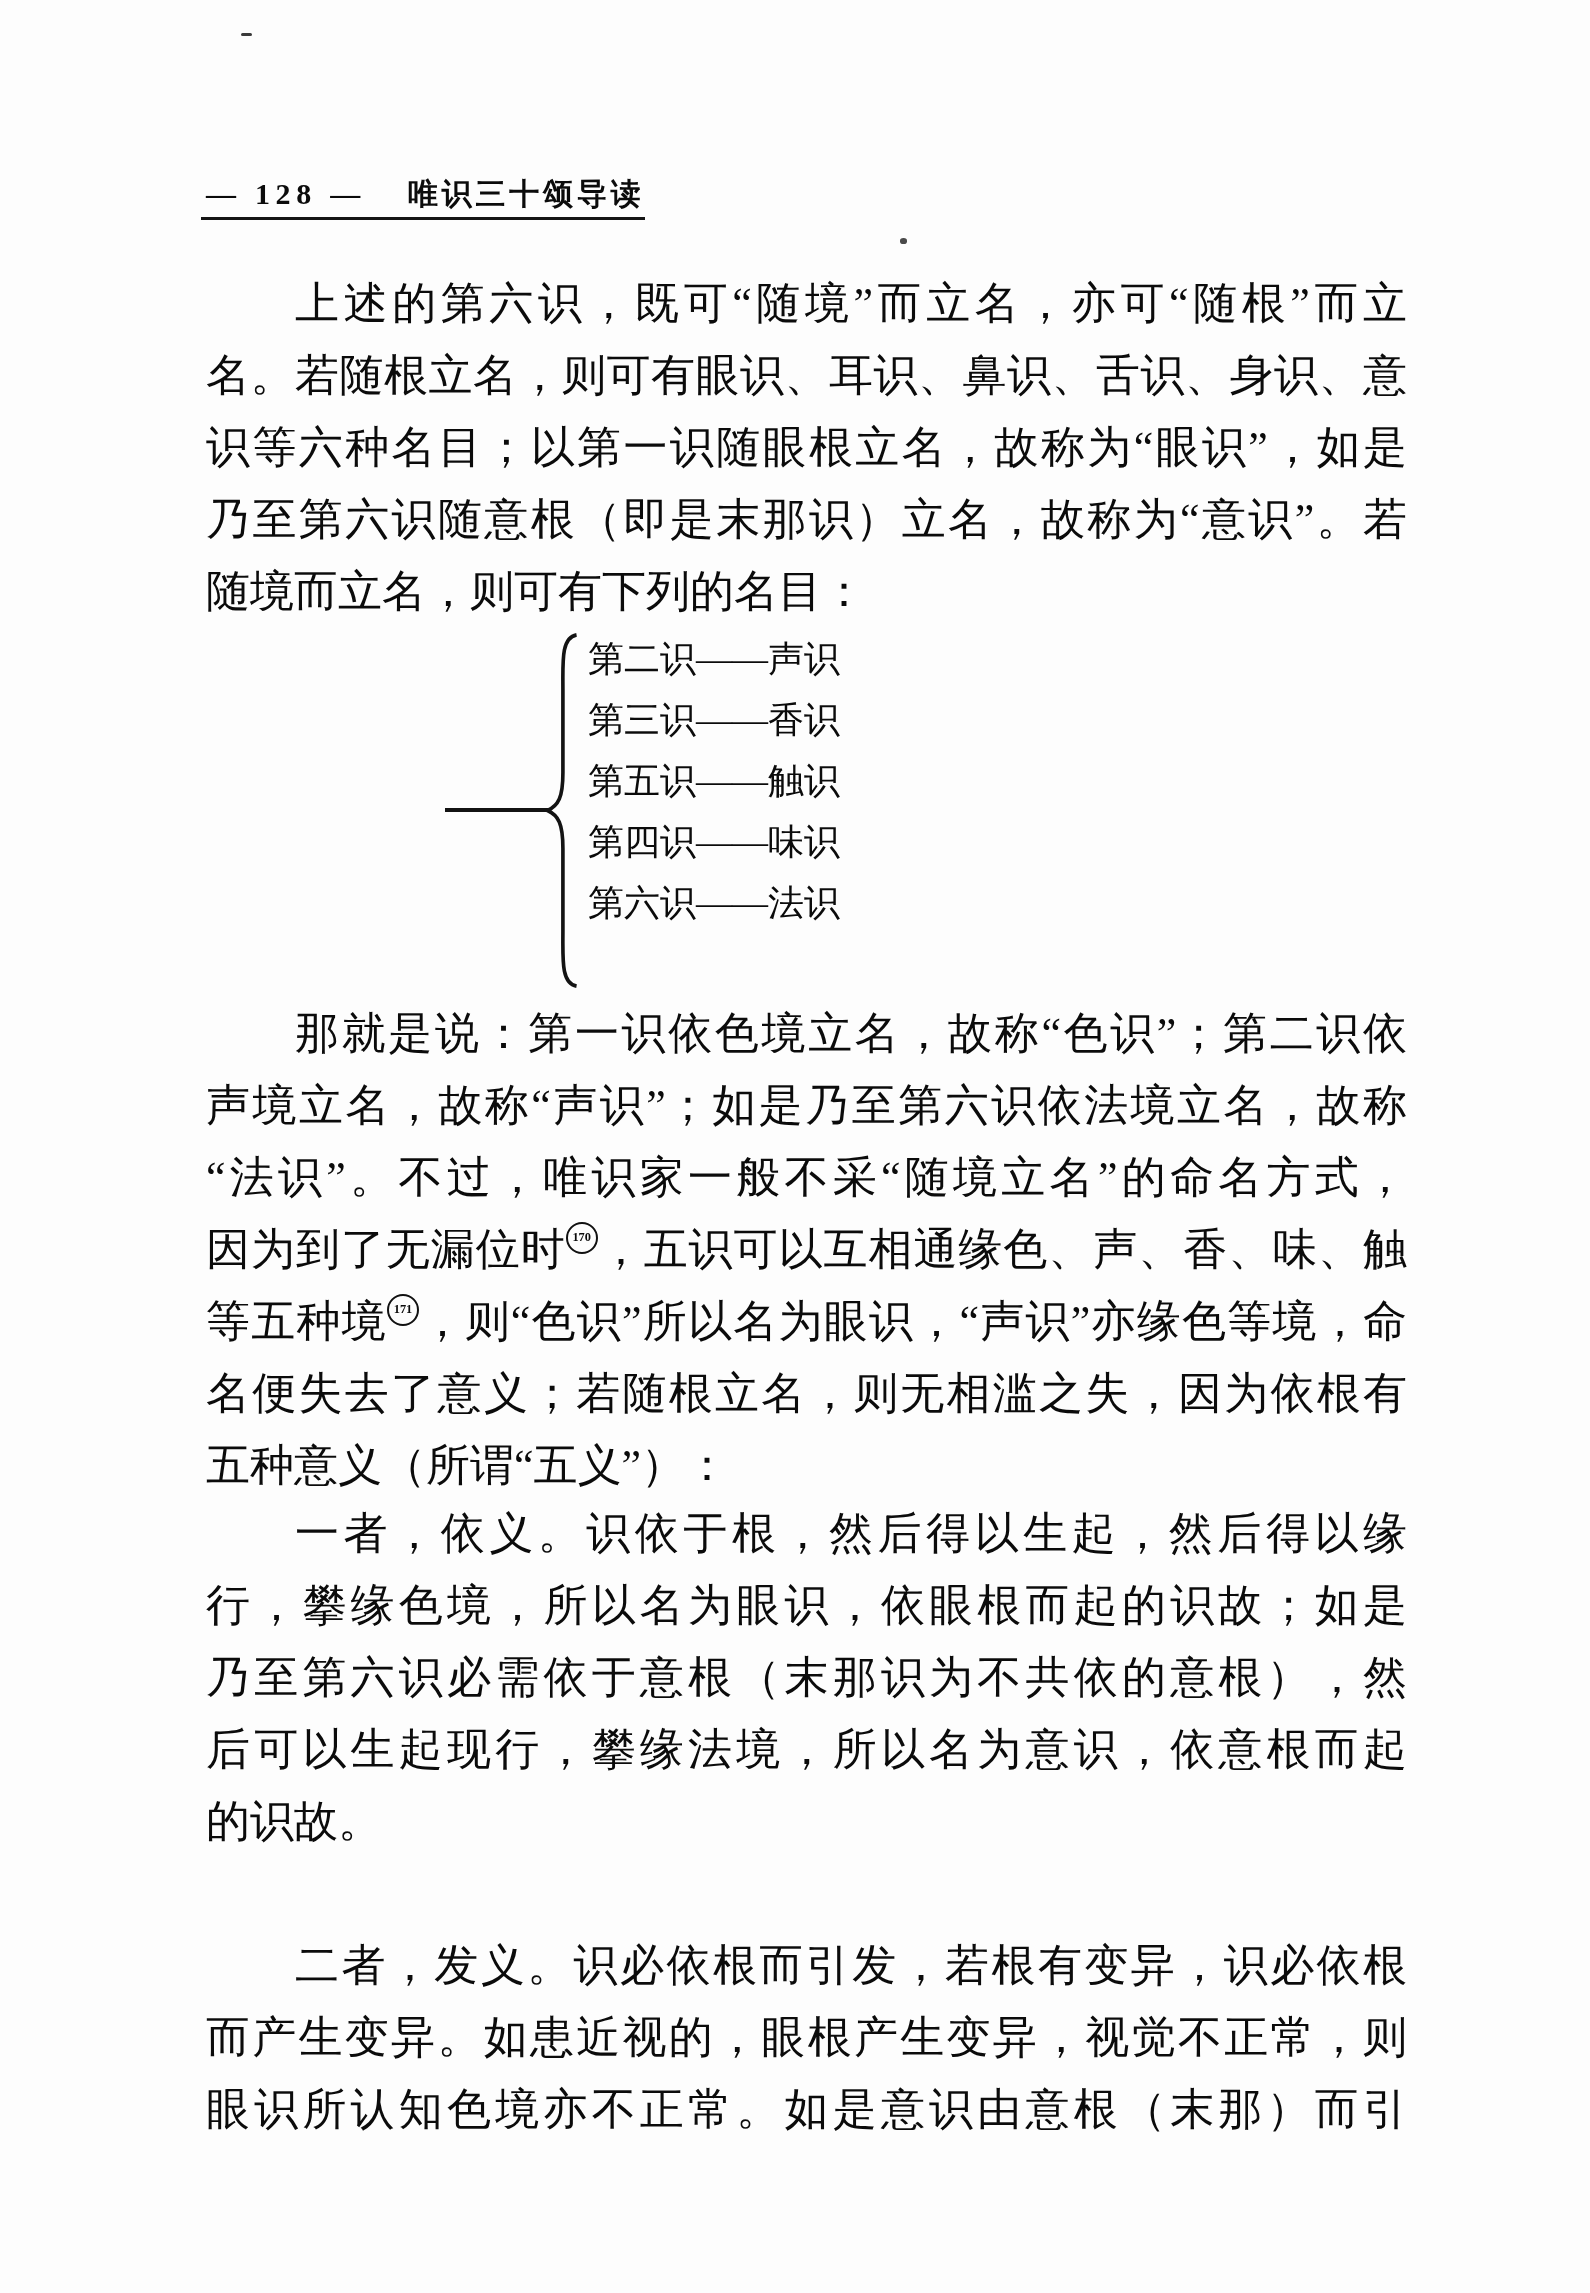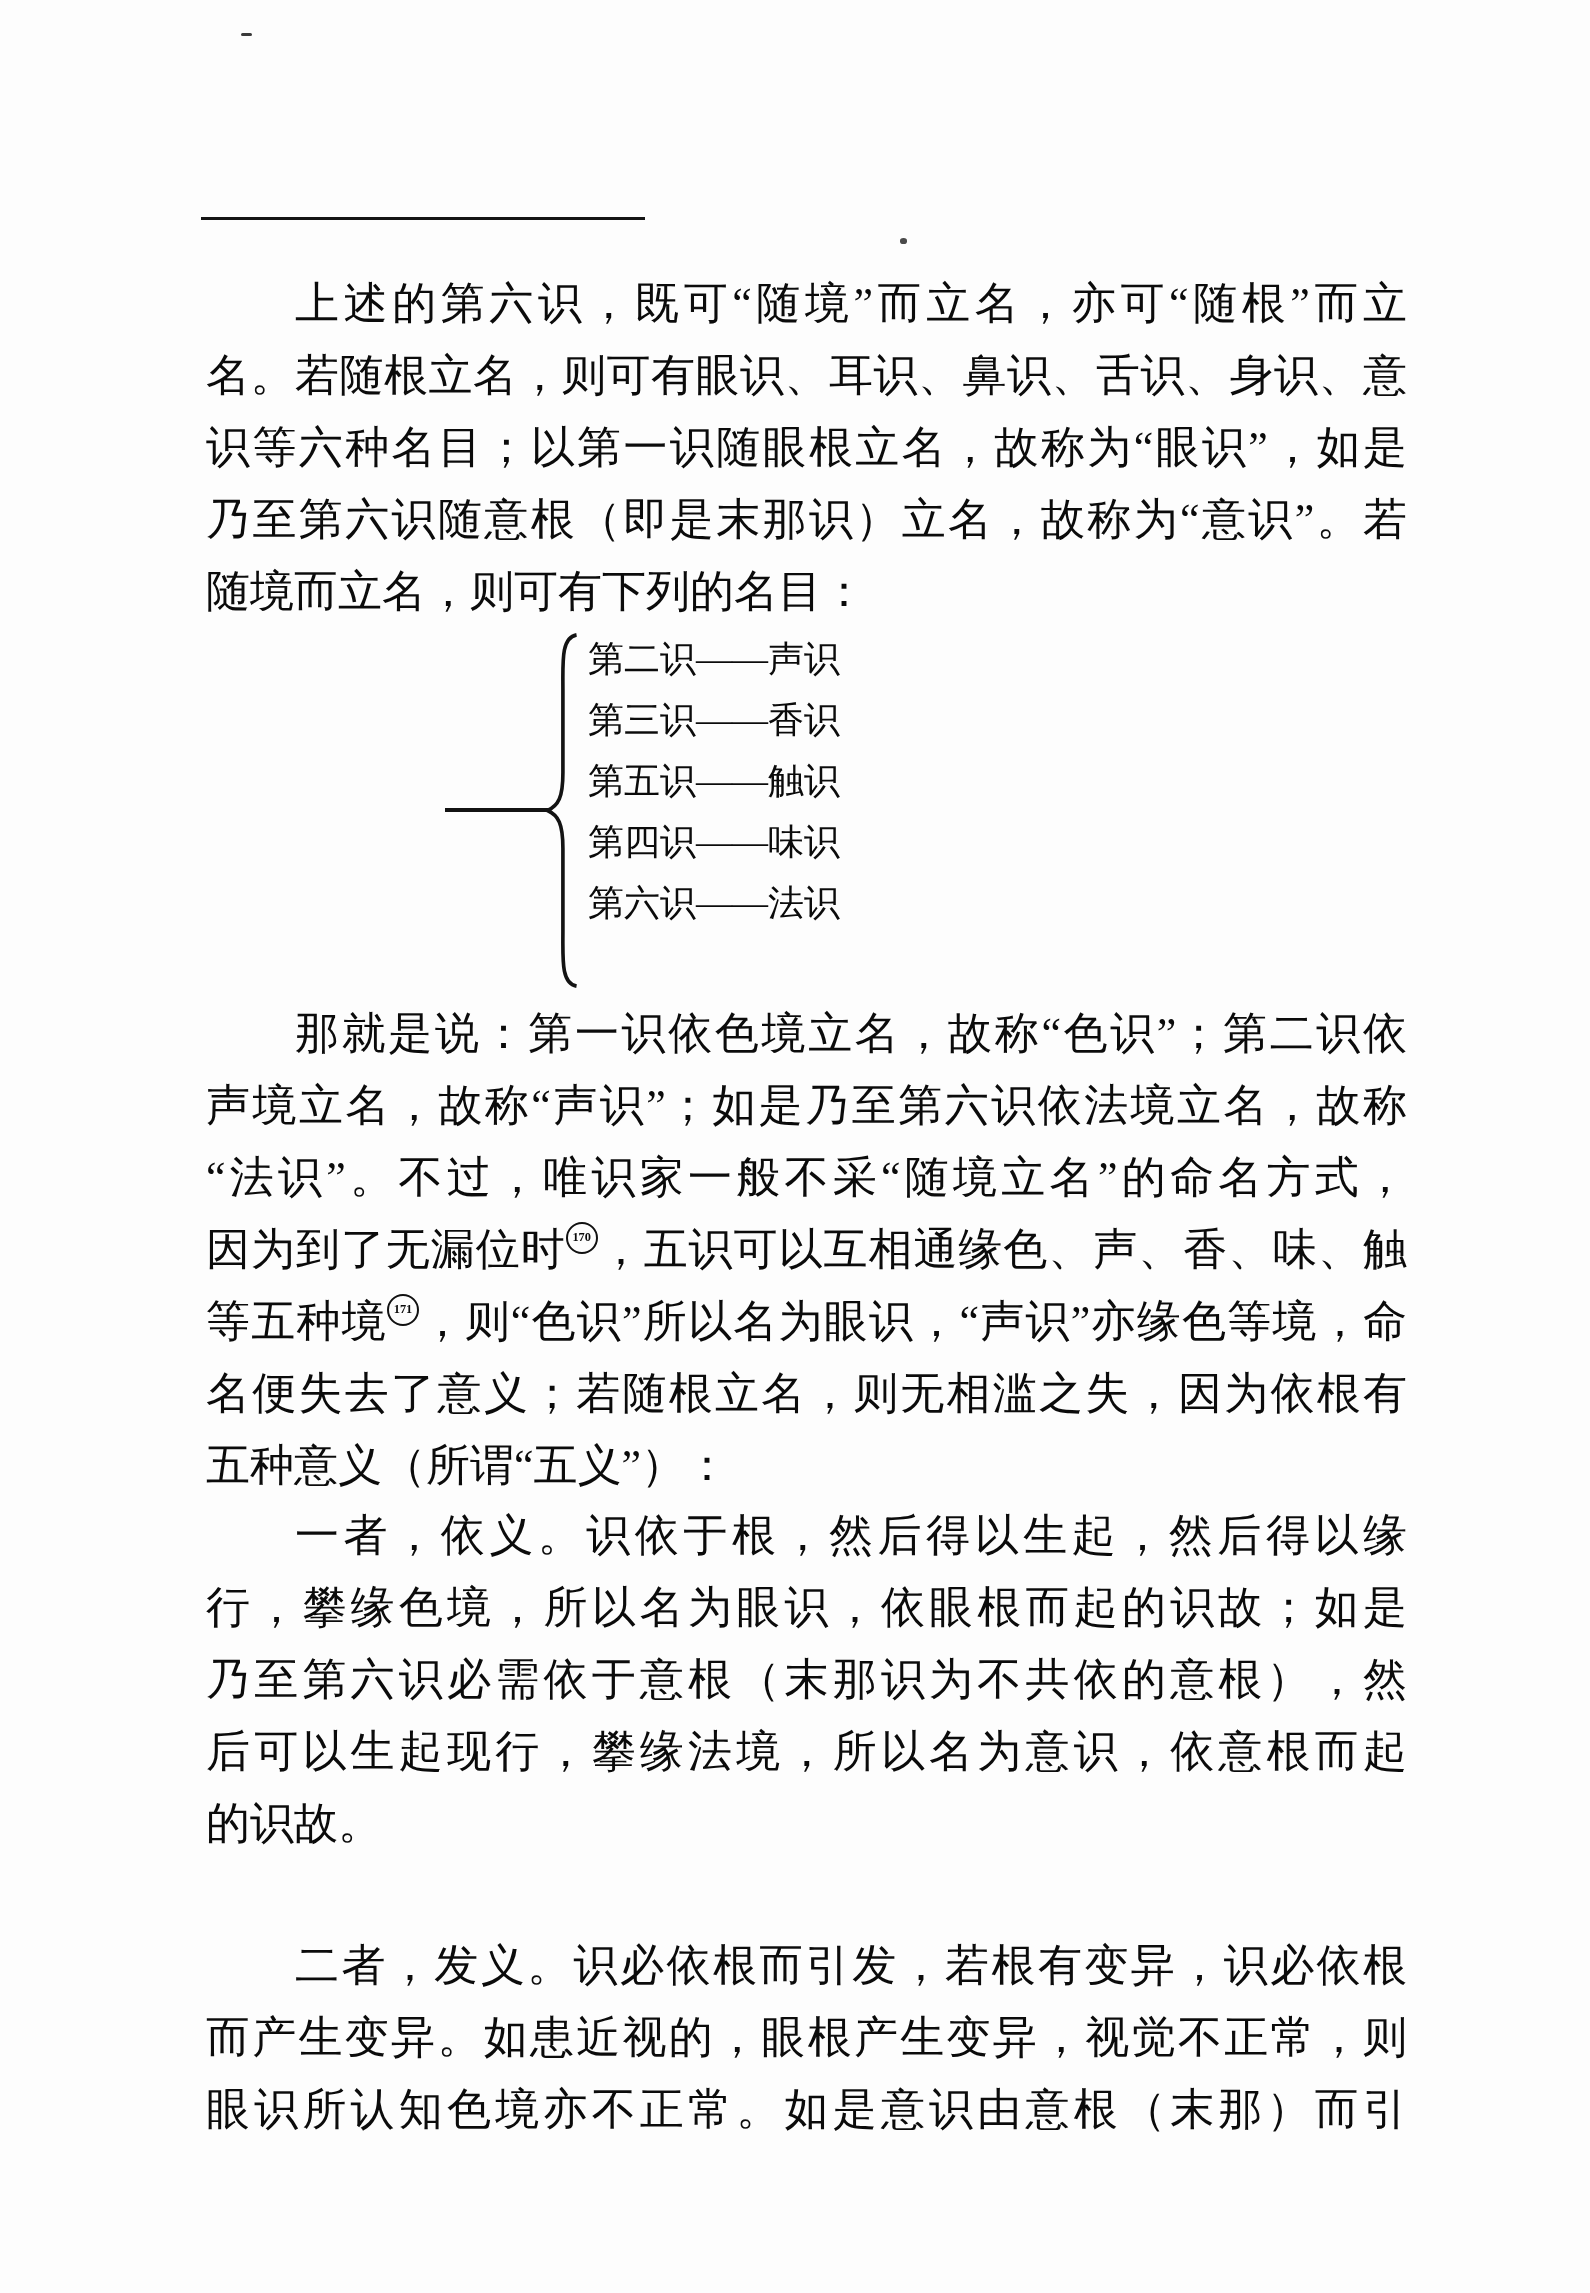--- a/index.html
+++ b/index.html
@@ -28,21 +28,21 @@
 
   
   .speck1 { position:absolute; left:241px; top:32.5px; width:10.5px; height:3.8px; background:#3a3a3a; border-radius:1.9px; }
   .speck2 { position:absolute; left:900px; top:238px; width:6.7px; height:5.7px; background:#4a4a4a; border-radius:50%; }
 
   
   .content { position:absolute; left:206px; top:268px; width:1201px; }
   .para { position:absolute; left:0; width:1201px; }
   #p1 { top:0; }
   #p2 { top:730px; }
-  #p3 { top:1232px; }
+  #p3 { top:1232px;font-family:Liberation Mono, monospace; }
   #p4 { top:1662px; }
 
   .line {
     font-size:44px; line-height:72px;
     text-align:justify; text-align-last:justify;
     font-weight:500;
   }
   .line.short { text-align:left; text-align-last:left; }
   .line.indent { text-indent:89px; }
 
@@ -69,20 +69,24 @@
   .dg-item { font-size:36px; line-height:61px; font-weight:500; white-space:nowrap; }
 </style>
 </head>
 <body>
 
 <div class="page">
 
   <div class="speck1"></div>
   <div class="speck2"></div>
 
+  <div class="header">
+    <span class="pageno">— 128 —</span>
+    <span class="booktitle">唯识三十颂导读</span>
+  </div>
   <div class="header-rule"></div>
 
   <div class="content">
 
     <div class="para" id="p1">
       <div class="line indent">上述的第六识，既可“随境”而立名，亦可“随根”而立</div>
       <div class="line">名。若随根立名，则可有眼识、耳识、鼻识、舌识、身识、意</div>
       <div class="line">识等六种名目；以第一识随眼根立名，故称为“眼识”，如是</div>
       <div class="line">乃至第六识随意根（即是末那识）立名，故称为“意识”。若</div>
       <div class="line short">随境而立名，则可有下列的名目：</div>

